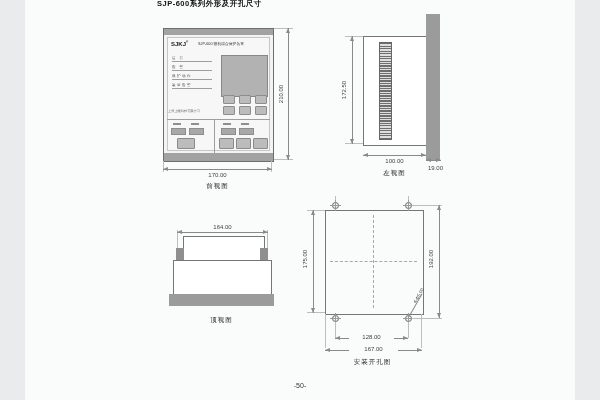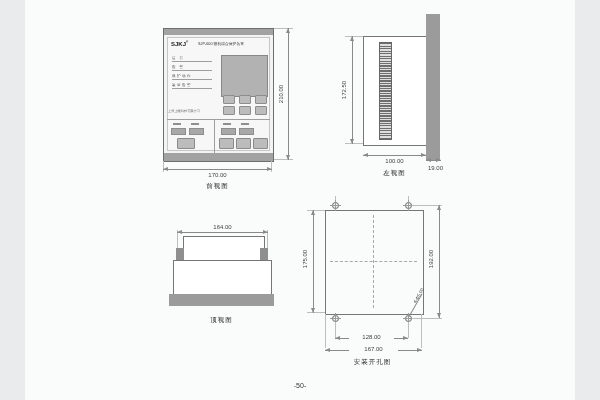--- a/index.html
+++ b/index.html
@@ -57,20 +57,21 @@
   .hole:after{content:'';position:absolute;left:-3px;top:2px;width:11px;height:1px;background:#9a9a9a;}
   .leader{position:absolute;height:0;border-top:1px solid #8a8a8a;transform-origin:left center;}
   .leader-label{position:absolute;font-size:4.5px;color:#444;text-align:center;transform:rotate(-60deg);white-space:nowrap;}
 </style>
 </head>
 <body>
 
 <div class="canvas">
   <div class="sheet"></div>
 
+  <div class="page-title">SJP-600系列外形及开孔尺寸</div>
 
   <div class="device" style="left:163px;top:28px;width:109px;height:132px">
     <div class="strip" style="top:0;height:6px"></div>
     <div class="strip" style="bottom:0;height:8px"></div>
     <div class="face"></div>
     <div class="logo" style="left:7px;top:11px"><span>SJKJ</span><span class="sup">®</span></div>
     <div class="pname" style="left:34px;top:12px">SJP-600 微机综合保护装置</div>
     <div class="ind" style="left:8px;top:27px">运 行</div>
     <div class="ind" style="left:8px;top:36px">告 警</div>
     <div class="ind" style="left:8px;top:45px">保护动作</div>

